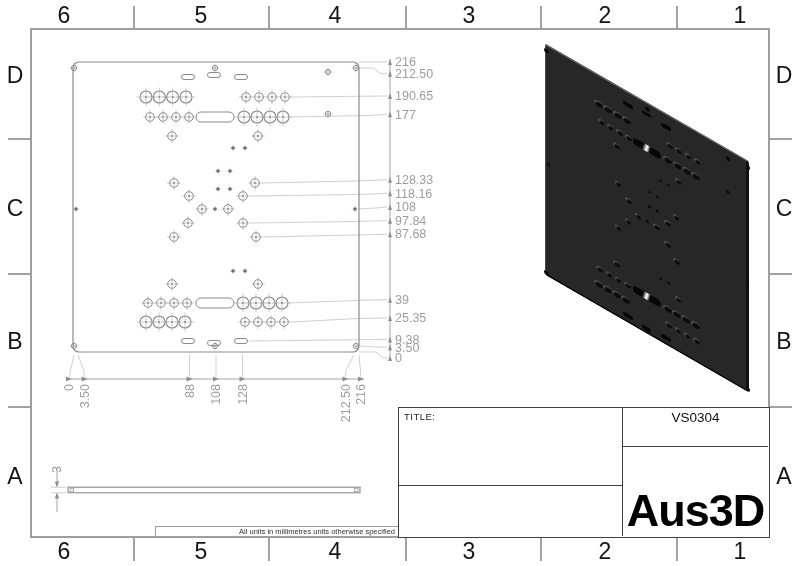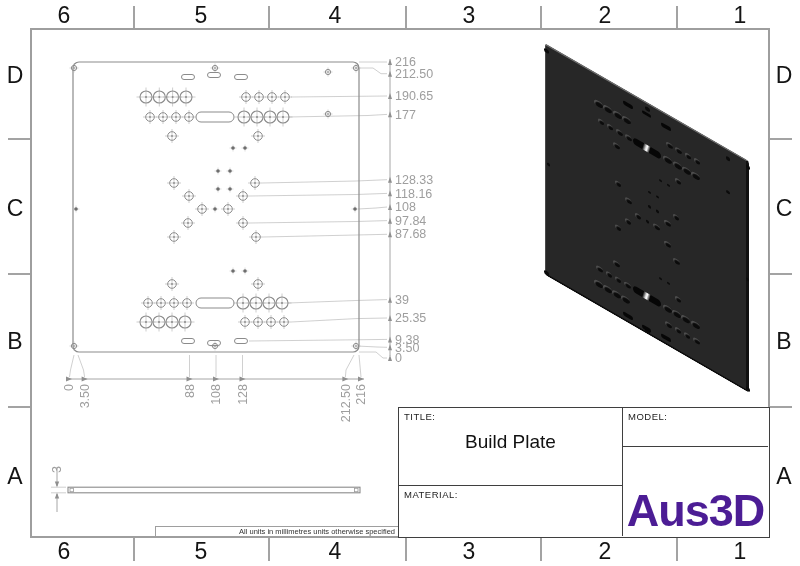--- a/index.html
+++ b/index.html
@@ -27,21 +27,21 @@
   #tb-title{left:0;top:0;width:224px;height:78px;border-right:1.4px solid #3f3f3f;border-bottom:1.4px solid #3f3f3f;}
   #tb-model{left:224px;top:0;width:145px;height:39px;border-bottom:1.4px solid #3f3f3f;}
   #tb-rev{left:224px;top:39px;width:145px;height:39px;border-bottom:1.4px solid #3f3f3f;}
   #tb-material{left:0;top:78px;width:224px;height:50px;border-right:1.4px solid #3f3f3f;}
   #tb-logo{left:224px;top:78px;width:145px;height:50px;}
   .tb-label{font-size:9.5px;letter-spacing:.5px;color:#222;padding:3px 0 0 5px;}
   .tb-value{text-align:center;color:#111;}
   .v-title{font-size:19px;margin-top:9px;}
   .v-model,.v-rev{font-size:13.5px;margin-top:2px;}
   .v-material{font-size:16.5px;margin-top:5px;}
-  #logo{font-size:45px;font-weight:bold;color:#4c1d95;text-align:center;
+  #logo{font-size:45px;font-weight:bold;color:#000000;text-align:center;
     line-height:50px;letter-spacing:-1px;}
   #note-cell{position:absolute;left:155px;top:526px;width:243px;height:12px;
     border-top:1px solid #9e9e9e;border-left:1px solid #9e9e9e;box-sizing:border-box;
     font-size:7.5px;color:#333;text-align:right;line-height:10px;padding-right:3px;}
 </style>
 </head>
 <body>
 
 <div class="sheet">
   <div id="frame"></div>
@@ -496,25 +496,23 @@
       <div class="islot" style="left: 115.082px; top: 221.3px; width: 9.5px; height: 3.8px;"></div>
     </div>
 
   <div id="note-cell">
     <span>All units in millimetres units otherwise specified</span>
   </div>
 
   <div id="title-block">
     <div class="tb-cell" id="tb-title">
       <div class="tb-label">TITLE:</div>
-      <div class="tb-value v-title">Build Plate</div>
     </div>
     <div class="tb-cell" id="tb-model">
-      <div class="tb-label">MODEL:</div>
+      <div class="tb-value v-model">VS0304</div>
     </div>
     <div class="tb-cell" id="tb-material">
-      <div class="tb-label">MATERIAL:</div>
     </div>
     <div class="tb-cell" id="tb-logo">
       <div id="logo">Aus3D</div>
     </div>
   </div>
 </div>
 
 </body></html>

